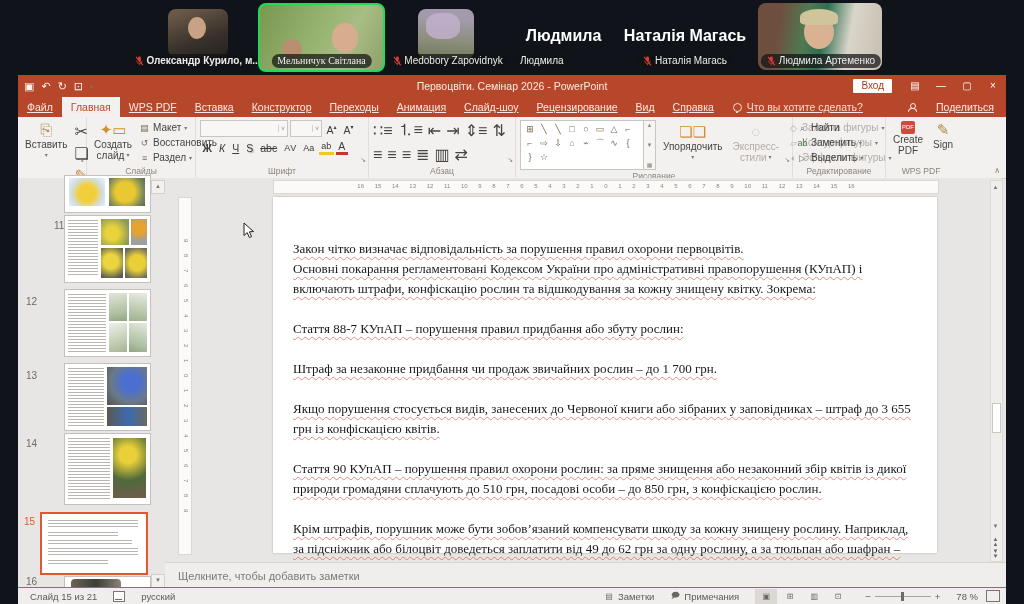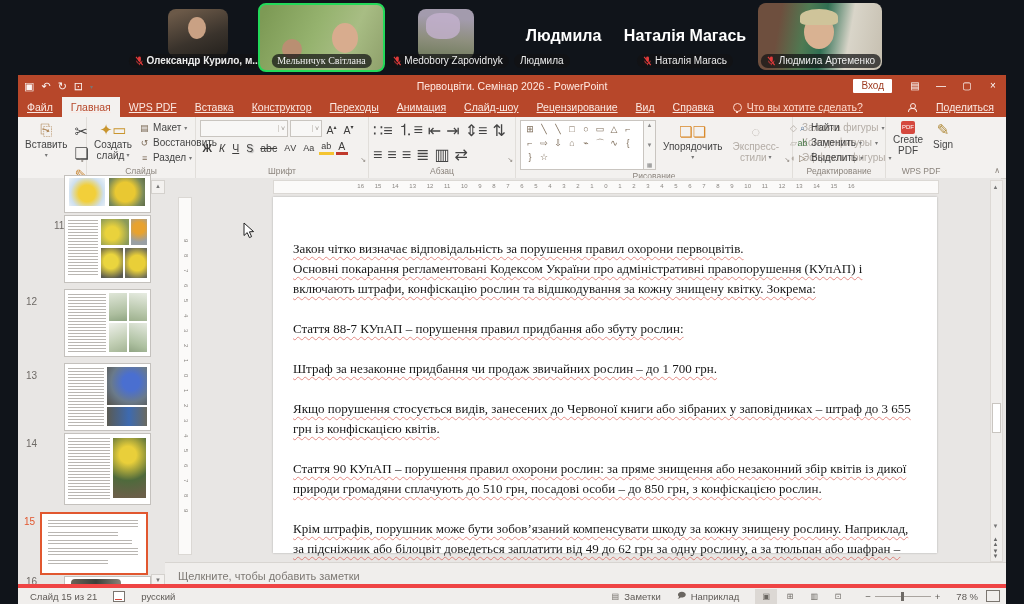--- a/index.html
+++ b/index.html
@@ -94,21 +94,21 @@
   .slide-text p.gap{margin-top:20px;}
 
   .vscroll{position:absolute;left:825px;top:2px;width:11px;height:380px;background:#f0eeec;border:1px solid #ddd9d5;}
   .varrow{position:absolute;left:0;width:9px;text-align:center;font-size:6px;color:#777;line-height:10px;}
   .vthumb{position:absolute;left:1px;width:7px;height:28px;background:#fff;border:1px solid #c9c5c0;}
   .navbtn{position:absolute;left:0;width:9px;text-align:center;font-size:6px;color:#666;line-height:5px;}
 
   #notesbar{position:absolute;left:147px;top:487px;right:0;height:26px;background:#f0eeec;border-top:1px solid #d8d5d1;
     display:flex;align-items:center;color:#7d7974;font-size:11px;padding-left:13px;box-sizing:border-box;}
 
-  #statusbar{position:absolute;left:0;bottom:0;width:100%;height:16px;background:#f0eeec;border-top:4px solid #ef4444;
+  #statusbar{position:absolute;left:0;bottom:0;width:100%;height:16px;background:#f0eeec;border-top:1px solid #ef4444;
     display:flex;align-items:center;font-size:9.5px;color:#5e5a56;}
   #statusbar .sect{display:flex;align-items:center;gap:4px;padding:0 8px;}
   .spellicon{width:10px;height:9px;border:1px solid #7a756f;position:relative;background:#fff;}
   .spellicon:after{content:"";position:absolute;left:1px;bottom:1px;width:7px;height:1px;background:#d5483e;}
   .viewbtn{width:22px;height:15px;display:flex;align-items:center;justify-content:center;font-size:8px;color:#6a6661;}
   .viewbtn.on{background:#dcd8d4;}
   .zslider{display:flex;align-items:center;gap:5px;}
   .zline{width:56px;height:1px;background:#a9a49f;position:relative;}
   .zknob{position:absolute;left:26px;top:-4px;width:3px;height:9px;background:#6e6a66;}
   .fitbtn{width:12px;height:10px;border:1px solid #7a756f;margin-right:6px;}
@@ -544,21 +544,21 @@
       <span>русский</span>
     </div>
 
     <div style="margin-left:auto;display:flex;align-items:center;">
       <div class="sect">
         <span class="viewbtn" style="width:10px;">▤</span>
         <span>Заметки</span>
       </div>
       <div class="sect">
         <span class="viewbtn" style="width:10px;">🗩</span>
-        <span>Наприклад</span>
+        <span>Примечания</span>
       </div>
       <div class="sect" style="gap:2px;">
         <span class="viewbtn on">▣</span>
         <span class="viewbtn">⊞</span>
         <span class="viewbtn">▥</span>
         <span class="viewbtn">⊡</span>
       </div>
       <div class="sect zslider">
         <span>−</span>
         <span class="zline">

